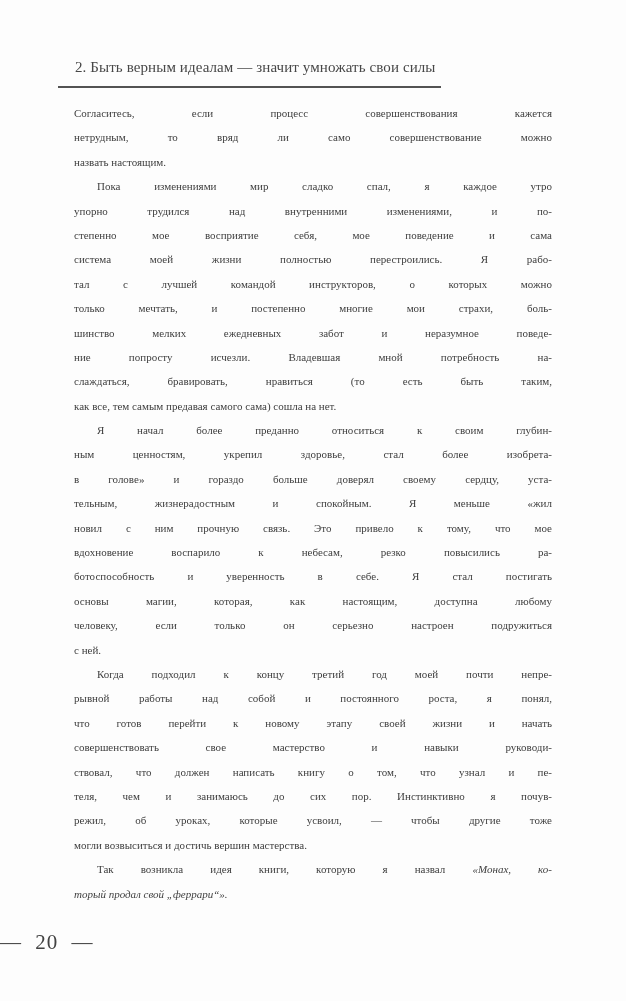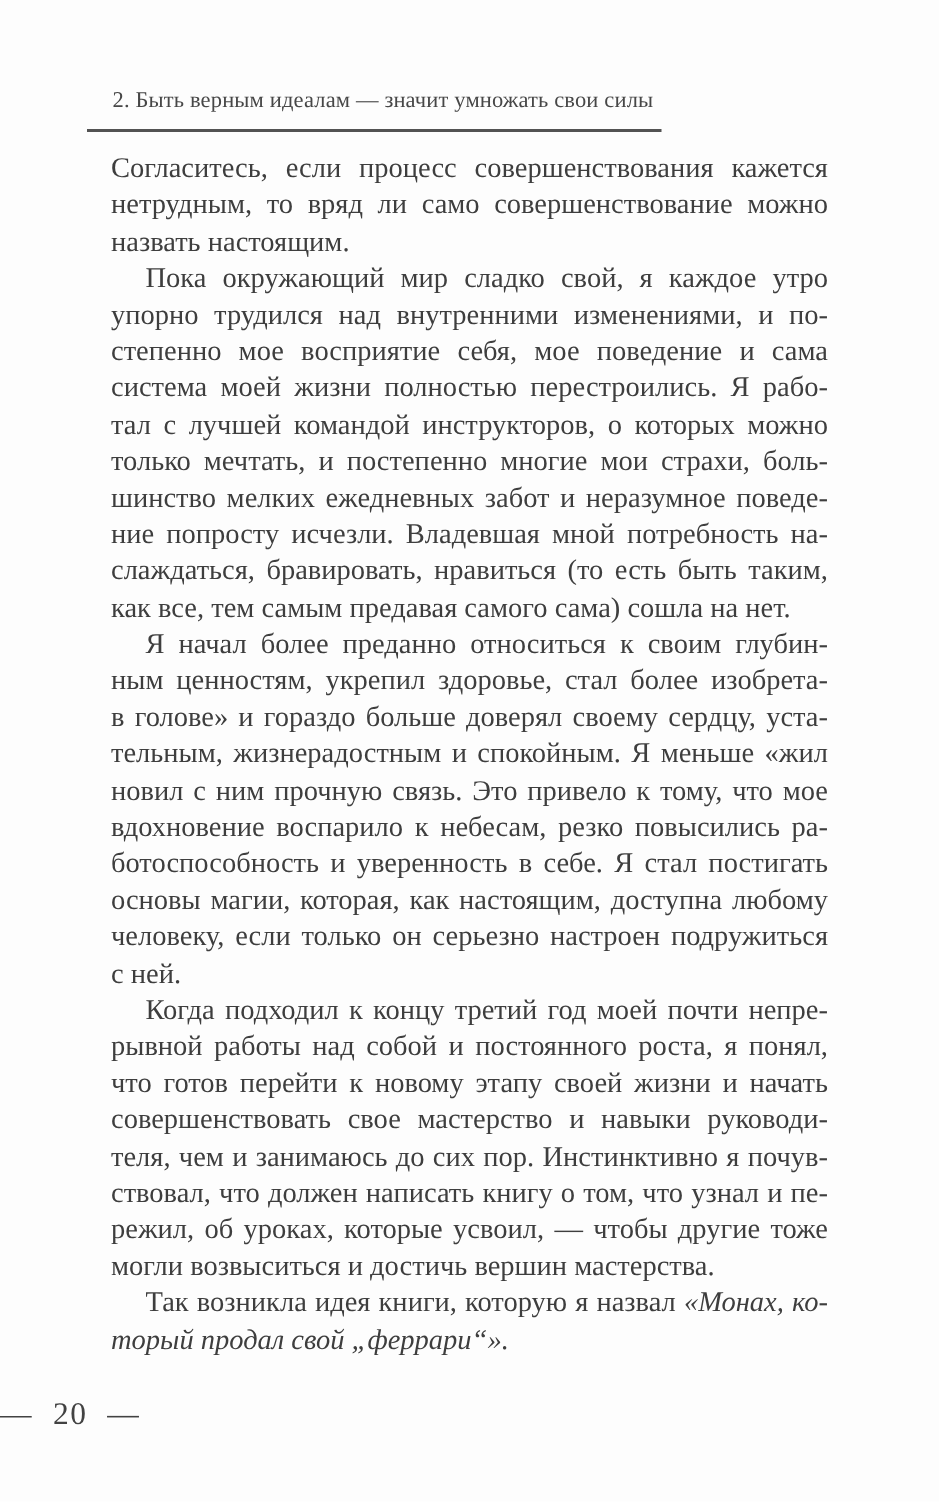--- a/index.html
+++ b/index.html
@@ -28,21 +28,21 @@
     top: 86px;
     width: 383px;
     height: 2px;
     background: #535353;
   }
   .body-text {
     position: absolute;
     left: 74px;
     top: 101px;
     width: 478px;
-    font-size: 19px;
+    font-size: 11px;
     line-height: 24.4px;
   }
   .line {
     text-align: justify;
     text-align-last: justify;
     text-justify: inter-word;
     height: 24.4px;
   }
   .line.para-end {
     text-align-last: left;
@@ -68,21 +68,21 @@
 </head>
 <body>
 
 <div class="page" style="background: rgb(253, 253, 253); color: rgb(62, 62, 62);">
   <div class="running-head">2. Быть верным идеалам — значит умножать свои силы</div>
   <div class="header-rule" style="background: rgb(83, 83, 83);"></div>
   <div class="body-text" id="body-text">
       <div class="line">Согласитесь, если процесс совершенствования кажется</div>
       <div class="line">нетрудным, то вряд ли само совершенствование можно</div>
       <div class="line para-end">назвать настоящим.</div>
-      <div class="line indent">Пока окружающий мир сладко свой, я каждое утро</div>
+      <div class="line indent">Пока изменениями мир сладко спал, я каждое утро</div>
       <div class="line">упорно трудился над внутренними изменениями, и по-</div>
       <div class="line">степенно мое восприятие себя, мое поведение и сама</div>
       <div class="line">система моей жизни полностью перестроились. Я рабо-</div>
       <div class="line">тал с лучшей командой инструкторов, о которых можно</div>
       <div class="line">только мечтать, и постепенно многие мои страхи, боль-</div>
       <div class="line">шинство мелких ежедневных забот и неразумное поведе-</div>
       <div class="line">ние попросту исчезли. Владевшая мной потребность на-</div>
       <div class="line">слаждаться, бравировать, нравиться (то есть быть таким,</div>
       <div class="line para-end">как все, тем самым предавая самого сама) сошла на нет.</div>
       <div class="line indent">Я начал более преданно относиться к своим глубин-</div>
@@ -92,21 +92,21 @@
       <div class="line">новил с ним прочную связь. Это привело к тому, что мое</div>
       <div class="line">вдохновение воспарило к небесам, резко повысились ра-</div>
       <div class="line">ботоспособность и уверенность в себе. Я стал постигать</div>
       <div class="line">основы магии, которая, как настоящим, доступна любому</div>
       <div class="line">человеку, если только он серьезно настроен подружиться</div>
       <div class="line para-end">с ней.</div>
       <div class="line indent">Когда подходил к концу третий год моей почти непре-</div>
       <div class="line">рывной работы над собой и постоянного роста, я понял,</div>
       <div class="line">что готов перейти к новому этапу своей жизни и начать</div>
       <div class="line">совершенствовать свое мастерство и навыки руководи-</div>
+      <div class="line">ствовал, что должен написать книгу о том, что узнал и пе-</div>
       <div class="line">теля, чем и занимаюсь до сих пор. Инстинктивно я почув-</div>
-      <div class="line">ствовал, что должен написать книгу о том, что узнал и пе-</div>
       <div class="line">режил, об уроках, которые усвоил, — чтобы другие тоже</div>
       <div class="line para-end">могли возвыситься и достичь вершин мастерства.</div>
       <div class="line indent"><span class="">Так возникла идея книги, которую я назвал </span><span class="italic">«Монах, ко-</span></div>
       <div class="line para-end"><span class="italic">торый продал свой „феррари“».</span></div>
     </div>
   <div class="page-number">— 20 —</div>
 </div>
 
 </body></html>

